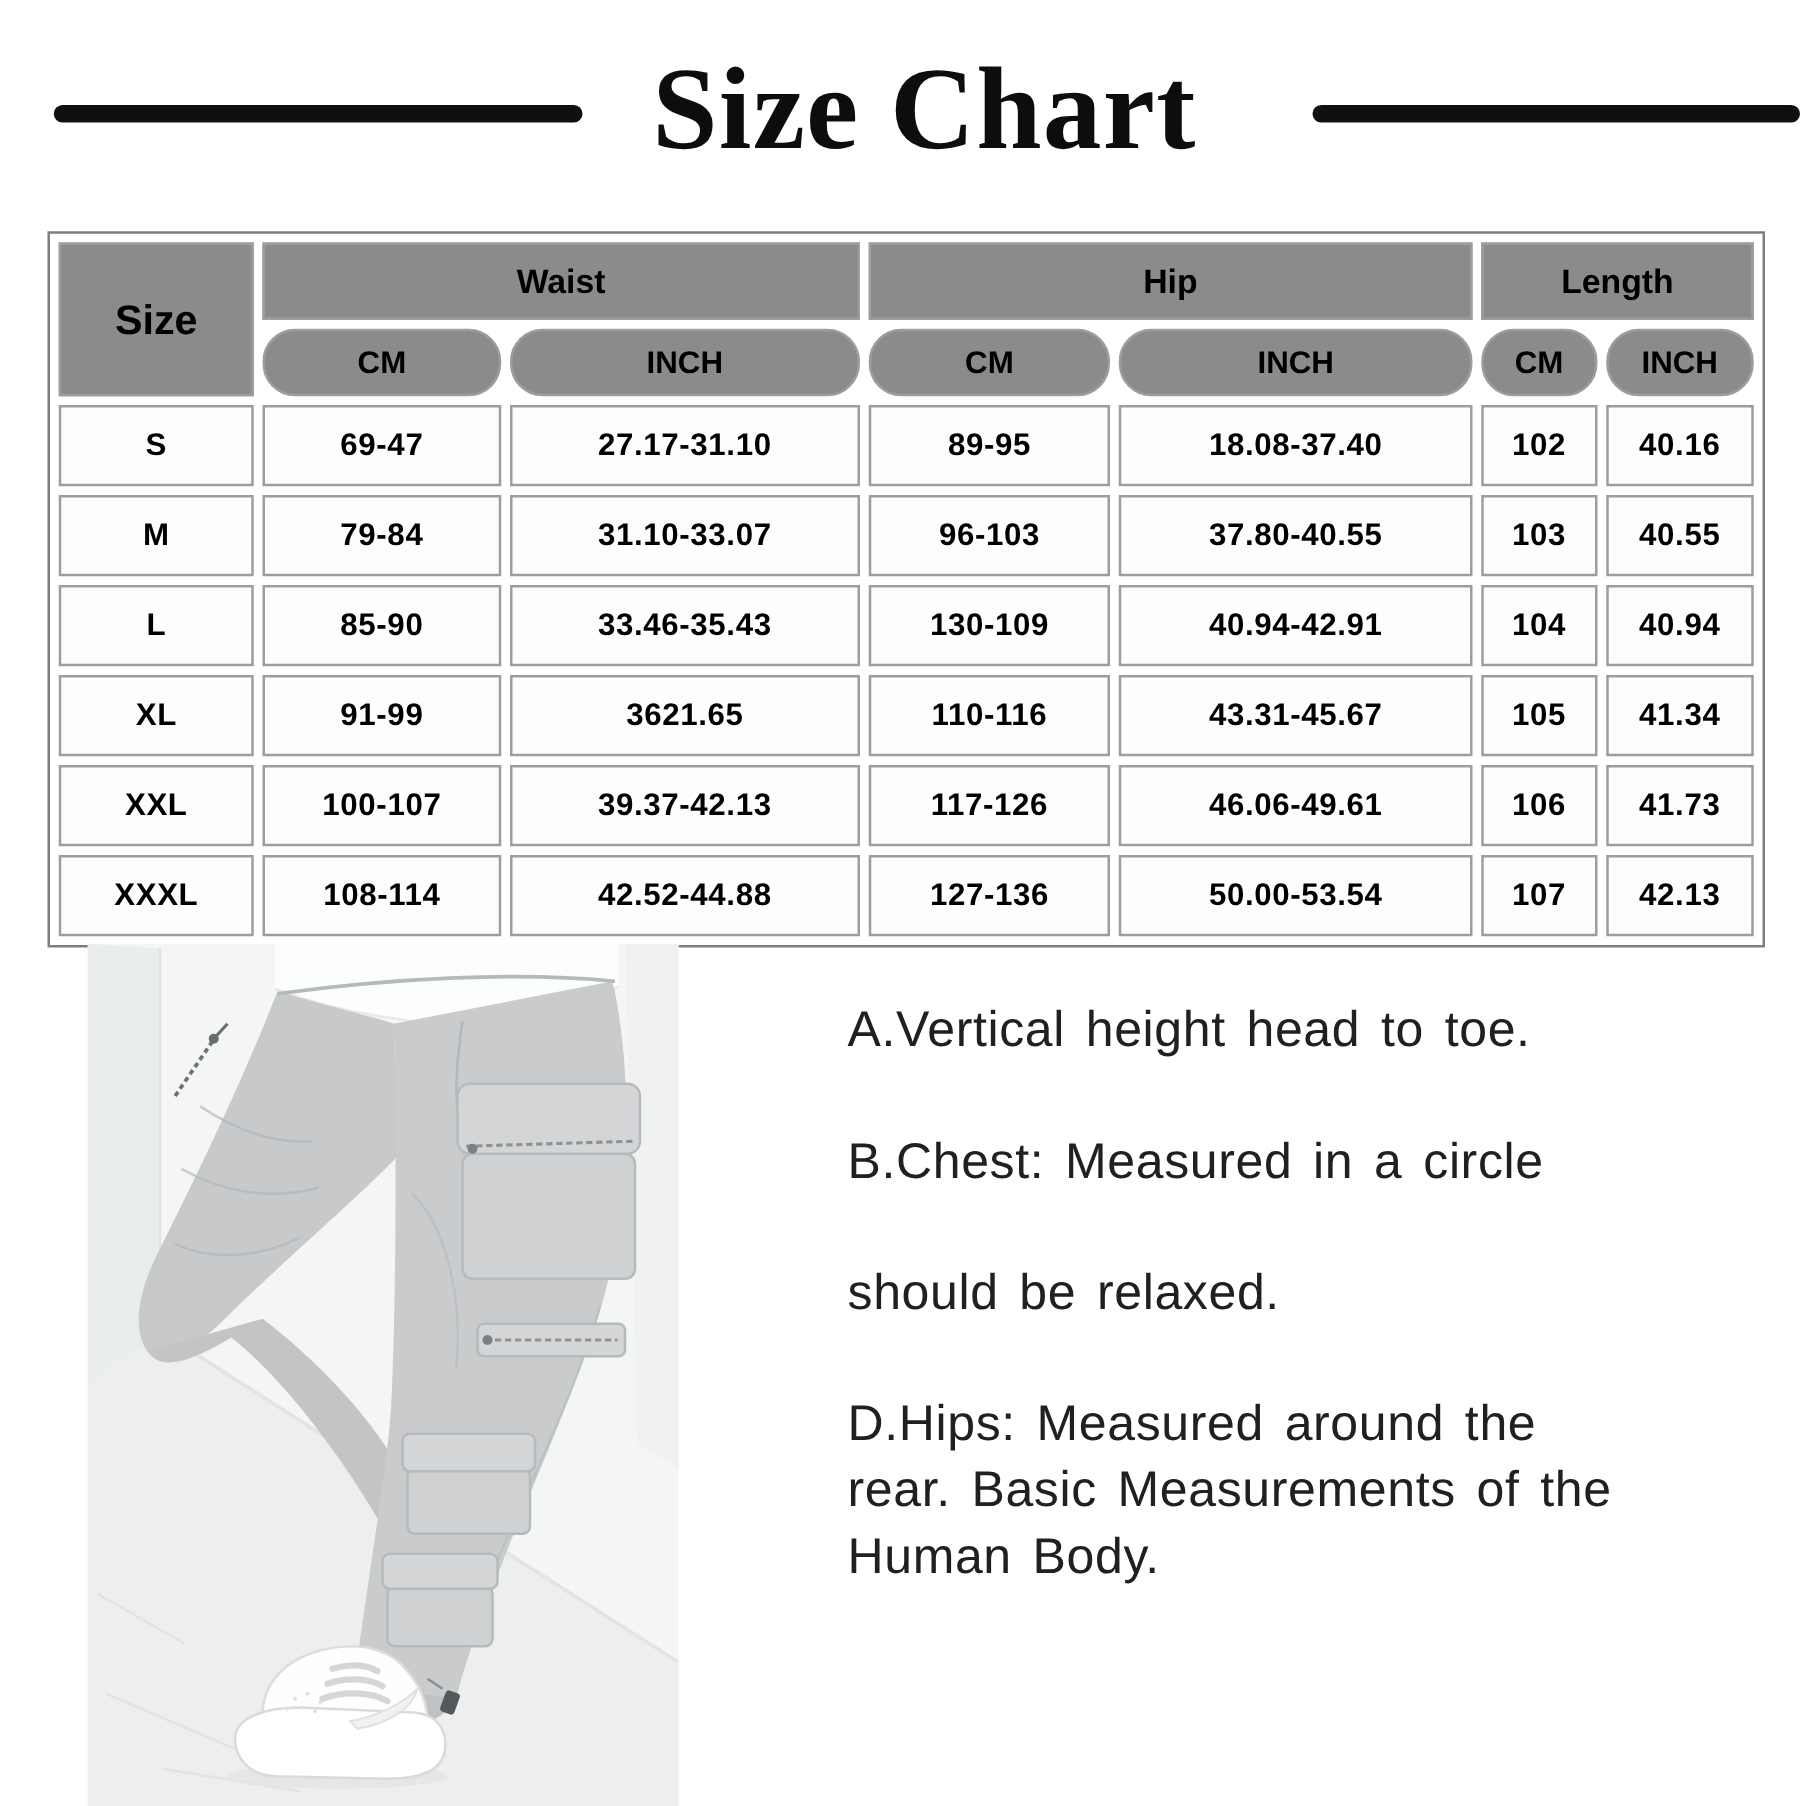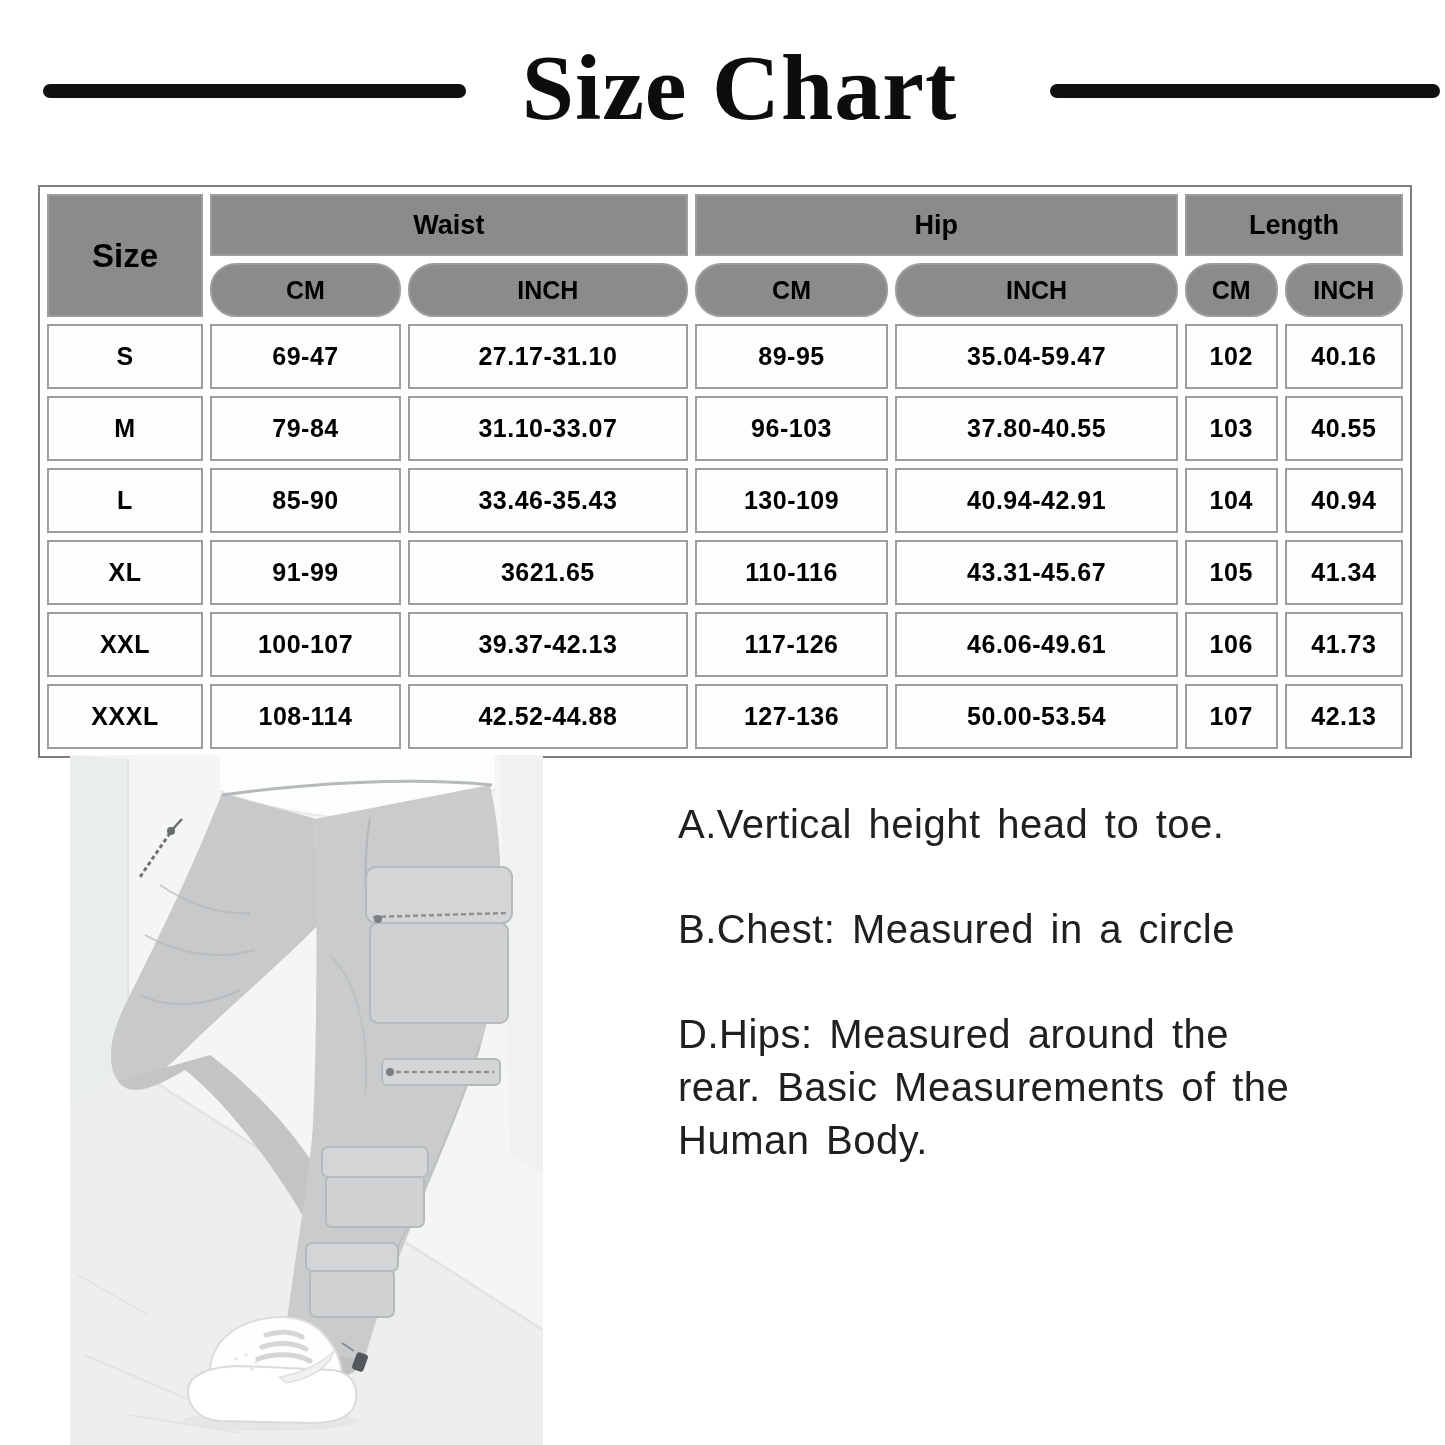--- a/index.html
+++ b/index.html
@@ -79,21 +79,21 @@
     <th class="sub">CM</th>
     <th class="sub">INCH</th>
     <th class="sub">CM</th>
     <th class="sub">INCH</th>
   </tr>
   <tr>
     <td class="size-col">S</td>
     <td>69-47</td>
     <td>27.17-31.10</td>
     <td>89-95</td>
-    <td>35.04-59.47</td>
+    <td>18.08-37.40</td>
     <td>102</td>
     <td>40.16</td>
   </tr>
   <tr>
     <td class="size-col">M</td>
     <td>79-84</td>
     <td>31.10-33.07</td>
     <td>96-103</td>
     <td>37.80-40.55</td>
     <td>103</td>
@@ -201,19 +201,20 @@
 </div>
 
 <div class="notes">
   <div class="note">
     <div>A.Vertical height head to toe.</div>
   </div>
   <div class="note">
     <div>B.Chest: Measured in a circle</div>
   </div>
   <div class="note">
+    <div>should be relaxed.</div>
   </div>
   <div class="note">
     <div>D.Hips: Measured around the</div>
     <div>rear. Basic Measurements of the</div>
     <div>Human Body.</div>
   </div>
 </div>
 
 </body></html>

